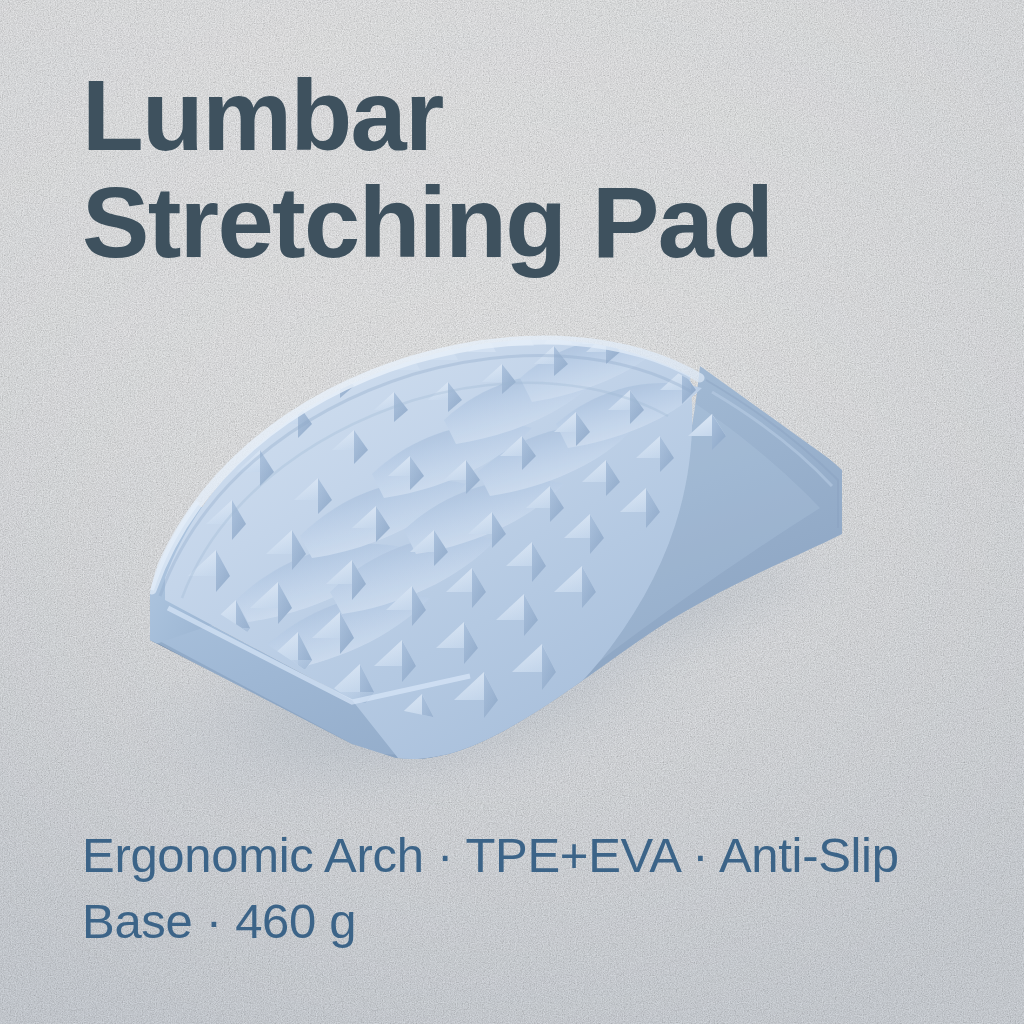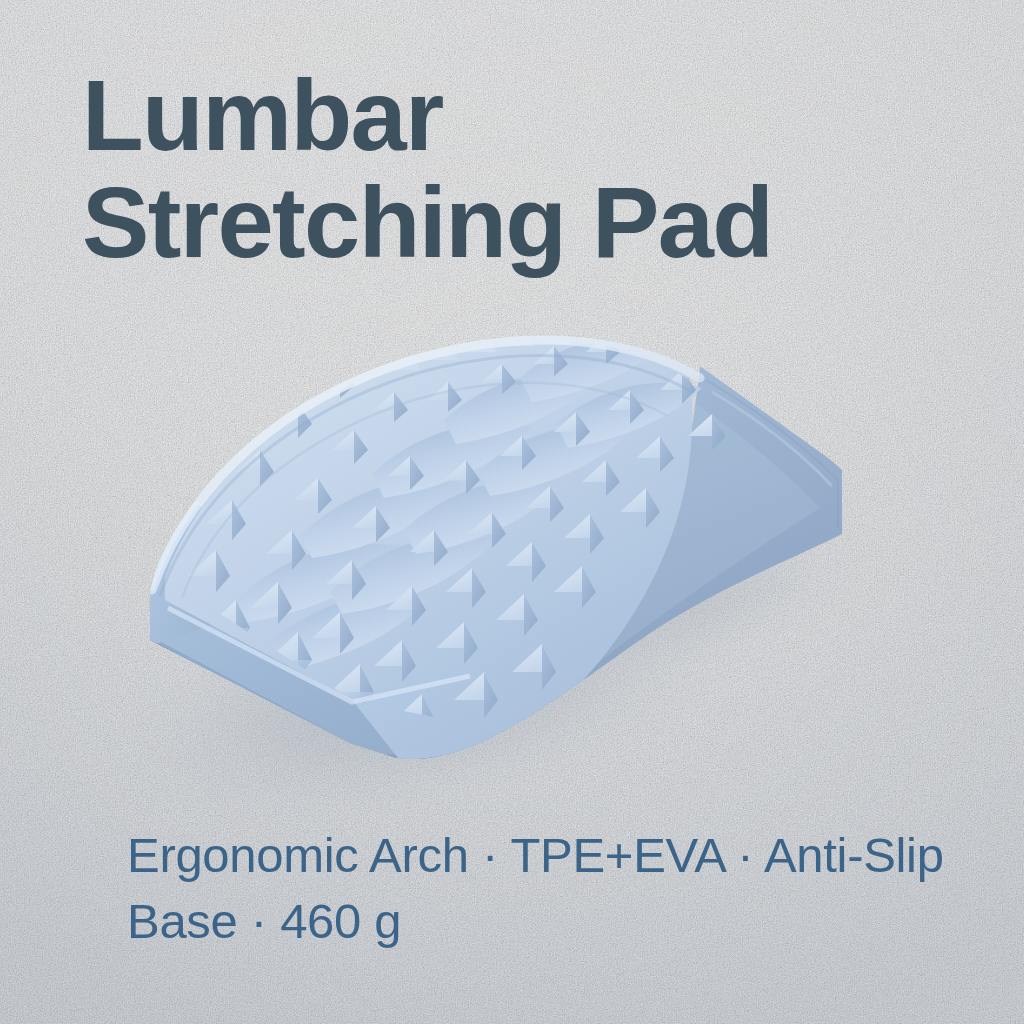--- a/index.html
+++ b/index.html
@@ -413,15 +413,15 @@
         <path d="M168,608 L 352,702 L 470,676" fill="none" stroke="#dceafa" stroke-opacity="0.65" stroke-width="5"></path>
       </g>
 
     </g>
   </svg>
   </div>
 
   <div class="headline" style="color: rgb(62, 81, 94);">Lumbar
 Stretching Pad</div>
 
-  <div class="caption" style="color: rgb(60, 100, 136); margin-left: 45px;">Ergonomic Arch · TPE+EVA · Anti-Slip Base · 460 g</div>
+  <div class="caption" style="color: rgb(60, 100, 136);">Ergonomic Arch · TPE+EVA · Anti-Slip Base · 460 g</div>
 
 </div>
 
 </body></html>

